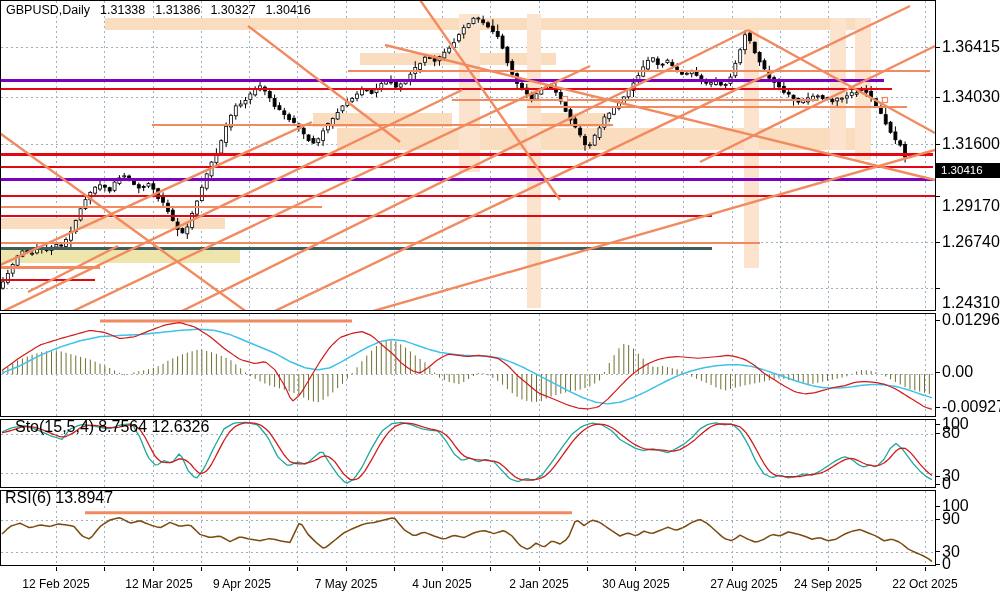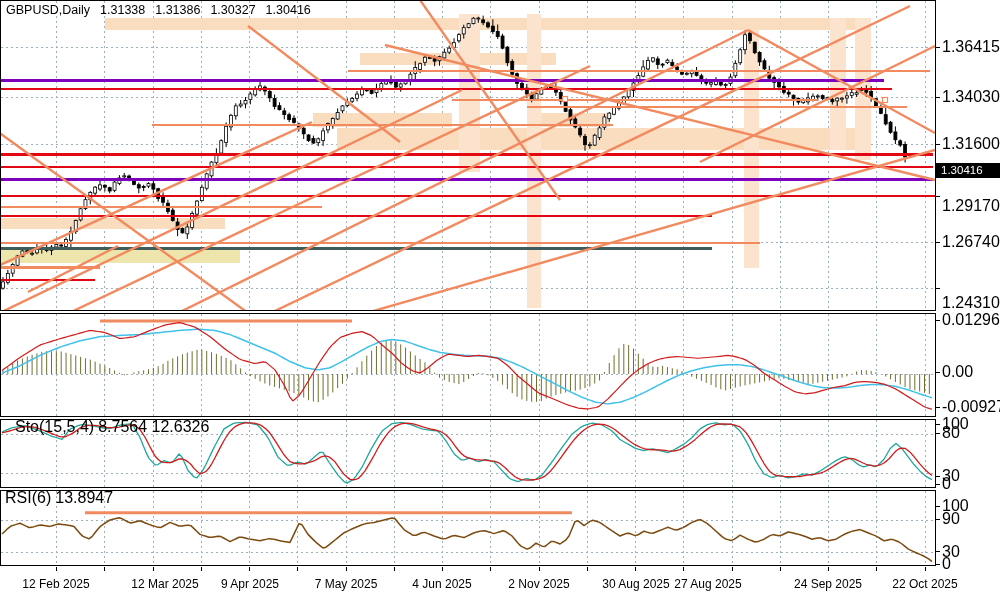--- a/index.html
+++ b/index.html
@@ -824,23 +824,23 @@
     <div class="lbl" style="top:469px">30</div>
     <div class="lbl" style="top:477px">0</div>
     <div class="lbl" style="top:499px">100</div>
     <div class="lbl" style="top:512px">90</div>
     <div class="lbl" style="top:545px">30</div>
     <div class="lbl" style="top:557px">0</div>
   </div>
 
   <div id="time-axis">
     <div class="date" style="left:56px">12 Feb 2025</div>
-    <div class="date" style="left:165px">12 Mar 2025</div>
-    <div class="date" style="left:250px">9 Apr 2025</div>
+    <div class="date" style="left:159px">12 Mar 2025</div>
+    <div class="date" style="left:242px">9 Apr 2025</div>
     <div class="date" style="left:346px">7 May 2025</div>
     <div class="date" style="left:442px">4 Jun 2025</div>
-    <div class="date" style="left:539px">2 Nov 2025</div>
+    <div class="date" style="left:539px">2 Jan 2025</div>
     <div class="date" style="left:636px">30 Aug 2025</div>
-    <div class="date" style="left:708px">27 Aug 2025</div>
+    <div class="date" style="left:744px">27 Aug 2025</div>
     <div class="date" style="left:828px">24 Sep 2025</div>
     <div class="date" style="left:925px">22 Oct 2025</div>
   </div>
 </div>
 
 </body></html>

